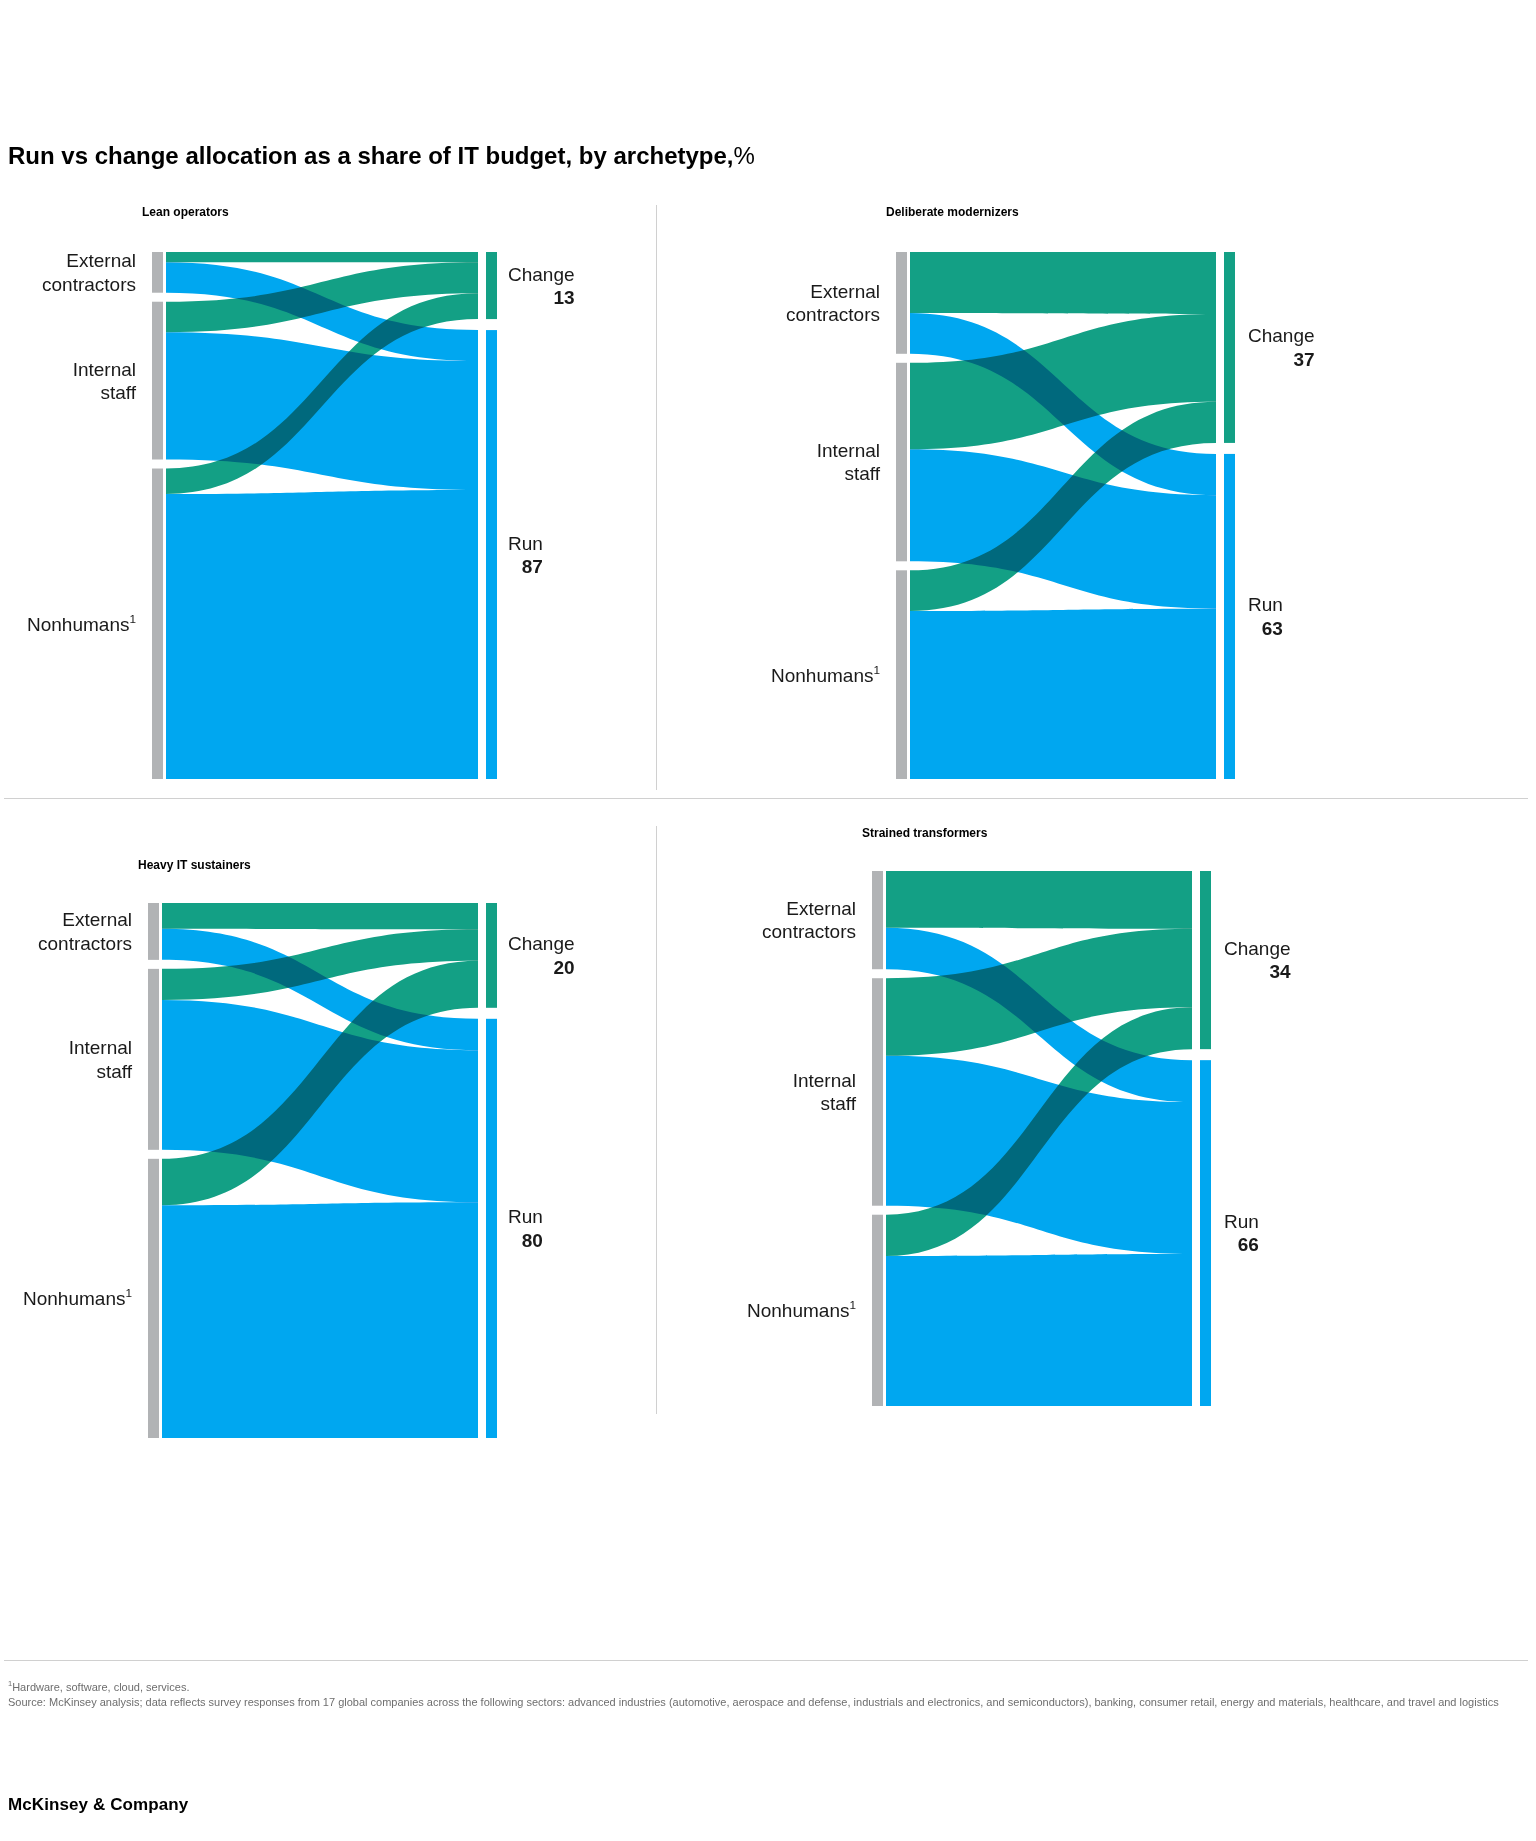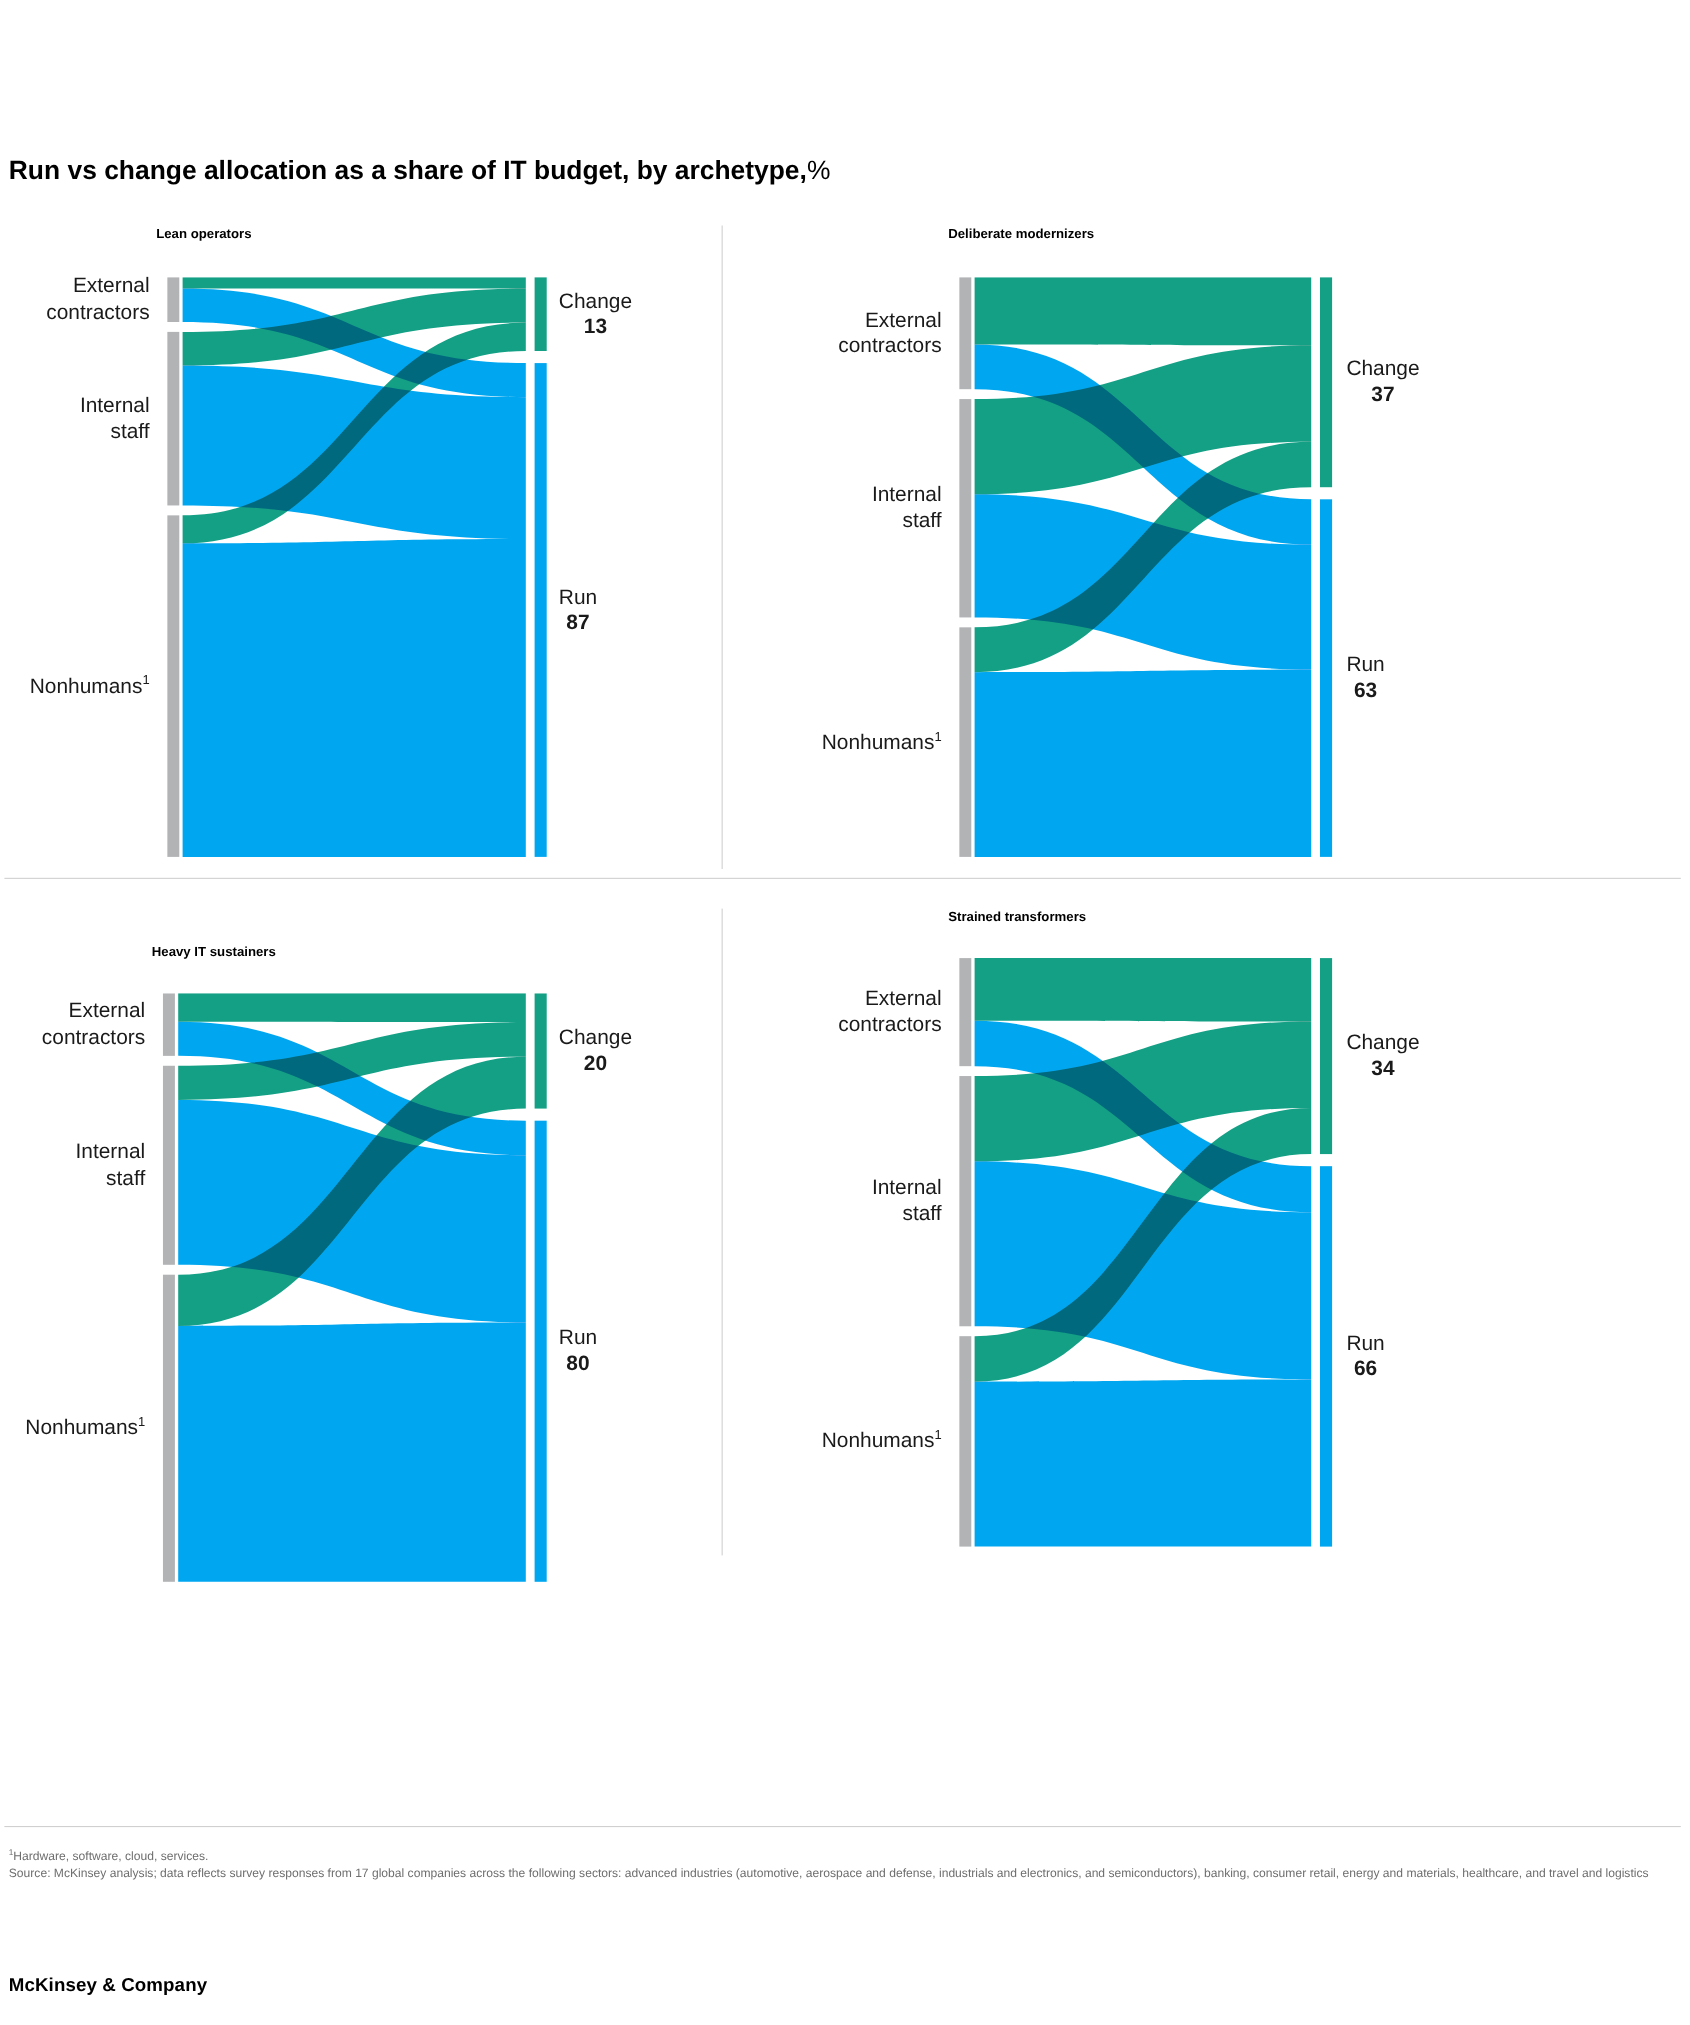--- a/index.html
+++ b/index.html
@@ -39,21 +39,21 @@
     white-space:nowrap;
   }
   .sankey-wrap{position:absolute;}
   .sankey-wrap svg{display:block;}
 
   .lbl{
     position:absolute; font-size:19px; line-height:1.22; color:#1a1a1a;
     white-space:nowrap;
   }
   .lbl.right-align{text-align:right; transform:translateY(-50%);}
-  .lbl.left-align{text-align:center; transform:translateY(-50%);}
+  .lbl.left-align{text-align:right; transform:translateY(-50%);}
   .lbl sup{font-size:0.62em; vertical-align:super;}
   .val{font-weight:bold;}
 
   .footnotes{
     position:absolute; left:8px; top:1679px; width:1505px;
     font-size:11px; line-height:1.42; color:#6e6e6e;
   }
   .footnotes sup{font-size:0.68em; vertical-align:super;}
   .footnotes div{margin:0;}
 
@@ -98,21 +98,21 @@
             <rect x="334" y="0" width="11" height="67.08" fill="#13a085"></rect>
             <rect x="334" y="78.08" width="11" height="448.92" fill="#00a7f0"></rect>
           </svg>
         </div>
         <div class="lbl right-align" style="right: 520px; left: 0px; width: 136px; top: 67.36px;"><span>External</span><br><span>contractors</span></div>
         <div class="lbl right-align" style="right: 520px; left: 0px; width: 136px; top: 175.615px;"><span>Internal</span><br><span>staff</span></div>
         <div class="lbl right-align" style="right: 520px; left: 0px; width: 136px; top: 418.755px;"><span>Nonhumans</span><sup>1</sup></div>
         <div class="lbl left-align" style="left: 508px; top: 80.54px;"><span>Change</span><br><span class="val">13</span></div>
         <div class="lbl left-align" style="left: 508px; top: 349.54px;"><span>Run</span><br><span class="val">87</span></div>
       </div>
-      <div class="panel" style="left: 660px; top: 205px; width: 660px; height: 597px;">
+      <div class="panel" style="left: 684px; top: 205px; width: 660px; height: 597px;">
         <div class="panel-title" style="left: 202px; width: 348px;">Deliberate modernizers</div>
         <div class="sankey-wrap" style="left: 212px; top: 47px;">
           <svg width="343" height="531" viewBox="0 0 343 531" xmlns="http://www.w3.org/2000/svg">
             <g style="mix-blend-mode:normal">
               <path d="M 14 0 C 167 0 167 0 320 0 L 320 61.92 C 167 61.92 167 61.08 14 61.08 Z" fill="#13a085" style="mix-blend-mode:multiply"></path>
               <path d="M 14 61.08 C 167 61.08 167 201.92000000000002 320 201.92000000000002 L 320 243.20000000000002 C 167 243.20000000000002 167 101.8 14 101.8 Z" fill="#00a7f0" style="mix-blend-mode:multiply"></path>
               <path d="M 14 110.8 C 167 110.8 167 61.92 320 61.92 L 320 149.64 C 167 149.64 167 197.32999999999998 14 197.32999999999998 Z" fill="#13a085" style="mix-blend-mode:multiply"></path>
               <path d="M 14 197.32999999999998 C 167 197.32999999999998 167 243.20000000000002 320 243.20000000000002 L 320 356.72 C 167 356.72 167 309.31 14 309.31 Z" fill="#00a7f0" style="mix-blend-mode:multiply"></path>
               <path d="M 14 318.31 C 167 318.31 167 149.64 320 149.64 L 320 190.92 C 167 190.92 167 359.03 14 359.03 Z" fill="#13a085" style="mix-blend-mode:multiply"></path>
               <path d="M 14 359.03 C 167 359.03 167 356.72 320 356.72 L 320 527 C 167 527 167 527 14 527 Z" fill="#00a7f0" style="mix-blend-mode:multiply"></path>

